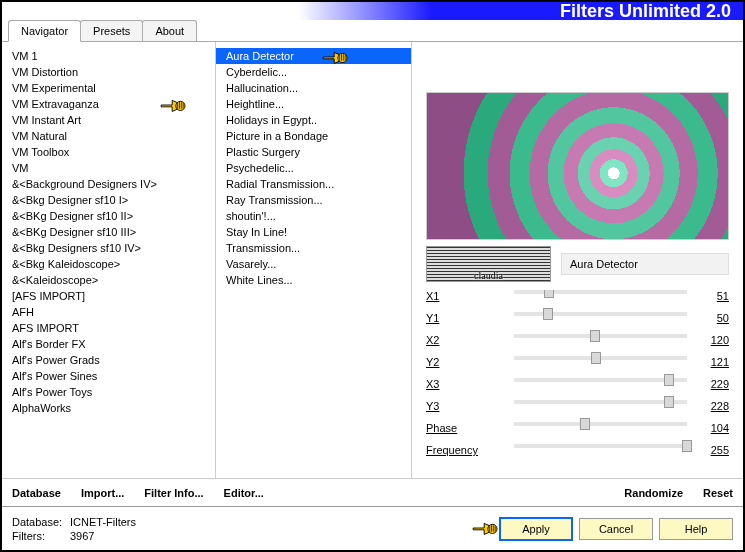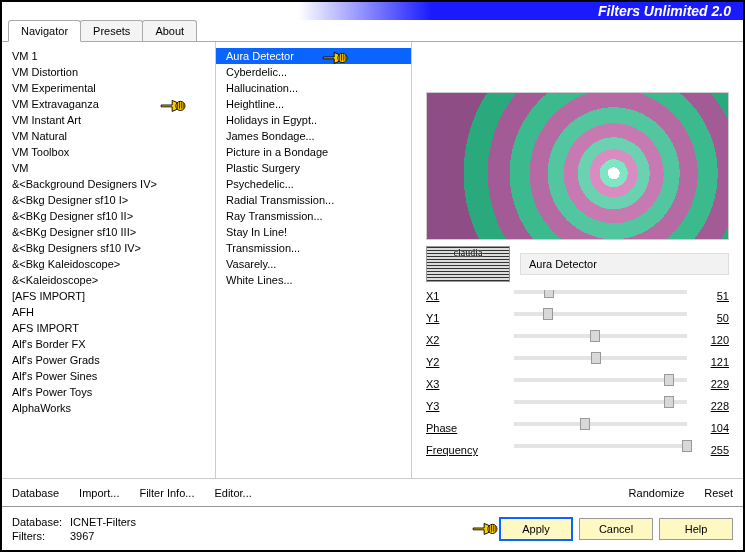--- a/index.html
+++ b/index.html
@@ -1,47 +1,47 @@
 <!DOCTYPE html>
 <html><head>
 <meta charset="utf-8">
 <style>
 * { box-sizing: border-box; margin: 0; padding: 0; font-family: Tahoma, Arial, sans-serif; font-size: 11px; }
 body { background: #fff; border: 2px solid #000; width: 745px; height: 552px; position: relative; overflow: hidden; }
 .header { height: 18px; background: linear-gradient(to left, #1a1aff 0%, #1a1aff 42%, #fff 60%, #fff 100%); display: flex; justify-content: flex-end; align-items: center; padding-right: 12px; }
-.header-title { color: #fff; font-style: italic; font-weight: bold; font-size: 14px; }
+.header-title { color: #fff; font-weight: bold; font-size: 18px; }
 .tabs-row { display: flex; align-items: flex-end; height: 22px; padding-left: 6px; border-bottom: 1px solid #aaa; }
 .tab { padding: 4px 12px; border: 1px solid #aaa; border-bottom: none; background: #f4f4f4; margin-right: -1px; border-radius: 3px 3px 0 0; cursor: pointer; }
 .tab.active { background: #fff; border-bottom: 1px solid #fff; position: relative; top: 1px; }
 .main { display: flex; height: 436px; }
 .col { border-right: 1px solid #ccc; overflow-y: scroll; overflow-x: hidden; padding: 6px 0; }
 .col1 { width: 214px; }
 .col2 { width: 196px; }
 .col3 { flex: 1; border-right: none; overflow: hidden; display: flex; flex-direction: column; padding: 0; }
 .list-item { padding: 2px 10px; white-space: nowrap; cursor: pointer; position: relative; }
 .list-item.selected { background: #0a64ff; color: #fff; }
 .col1 .list-item { padding-left: 10px; }
 .col3-top { height: 50px; }
 .preview-box { margin: 0 14px 6px 14px; height: 148px; background: #fff; border: 1px solid #ccc; display:flex; align-items:center; justify-content:center; overflow:hidden; }
 .swirl { width: 100%; height: 100%; background:
   radial-gradient(circle at 62% 55%, #fff 0 6px, #7fe6c3 6px 14px, #d88cc0 14px 24px, #6ad2b0 24px 36px, #c77ab1 36px 50px, #52c69e 50px 66px, #b66aa3 66px 84px, #3aba8d 84px 104px, #a25b95 104px 126px, #2aa97d 126px 150px, #8f4d86 150px 176px),
   #8f4d86;
 }
 .logo-row { display: flex; align-items: center; margin: 0 14px 8px 14px; }
-.logo-box { width: 84px; height: 36px; background: repeating-linear-gradient(0deg, #333 0 1px, #ddd 1px 3px); display:flex; align-items:flex-start; justify-content:center; border:1px solid #999;}
+.logo-box { width: 125px; height: 36px; background: repeating-linear-gradient(0deg, #333 0 1px, #ddd 1px 3px); display:flex; align-items:flex-end; justify-content:center; border:1px solid #999;}
 .logo-text { font-family: cursive; font-size: 10px; color:#000; text-shadow: 0 0 2px #fff; }
 .filter-name-box { flex:1; margin-left: 10px; background:#f2f2f2; border:1px solid #ddd; padding:4px 8px; }
 .params { flex:1; margin: 0 14px; overflow-y: auto; }
 .param-row { display:flex; height:22px;text-decoration:underline; }
 .param-label { width: 80px; }
 .param-slider { flex:1; height:4px; background:#e4e4e4; position:relative; margin:0 8px;}
 .param-thumb { position:absolute; top:-4px; width:10px; height:12px; background:#d8d8d8; border:1px solid #999; transform:translateX(-50%);}
 .param-val { width: 34px; text-align:right; }
 .btnrow { display:flex; border-top:1px solid #ccc; height: 28px; align-items:center; padding: 0 10px; gap: 20px;}
-.btnrow .btn-link { font-weight: normal; cursor:pointer; }
+.btnrow .btn-link { font-weight: bold; cursor:pointer; }
 .btnrow .spacer { flex:1; }
 .footer { display:flex; align-items:center; height:44px; padding: 12px 10px; border-top:1px solid #999;}
 .footer-left { display:flex; flex-direction:column; gap:2px; }
 .footer-left div { display:flex; }
 .footer-left .fl-label { width:58px; }
 .footer-btns { margin-left:auto; display:flex; gap:6px; align-items:center; }
 .win-btn { min-width:74px; padding:4px 10px; background:#fef9c3; border:1px solid #999; cursor:pointer; text-align:center;}
 .win-btn.primary { border:2px solid #0a64ff; }
 .pointer { position:absolute; width:30px; height:22px; pointer-events:none; z-index:50;}
 .pointer svg { width:100%; height:100%; }
@@ -86,26 +86,26 @@
       <div class="list-item">Alf's Power Sines</div>
       <div class="list-item">Alf's Power Toys</div>
       <div class="list-item">AlphaWorks</div>
     </div>
   <div class="col col2" id="col2">
       <div class="list-item selected" id="filt-sel">Aura Detector</div>
       <div class="list-item">Cyberdelic...</div>
       <div class="list-item">Hallucination...</div>
       <div class="list-item">Heightline...</div>
       <div class="list-item">Holidays in Egypt..</div>
-      <div class="list-item">James Bondage...</div>
       <div class="list-item">Picture in a Bondage</div>
       <div class="list-item">Plastic Surgery</div>
       <div class="list-item">Psychedelic...</div>
       <div class="list-item">Radial Transmission...</div>
       <div class="list-item">Ray Transmission...</div>
+      <div class="list-item">shoutin'!...</div>
       <div class="list-item">Stay In Line!</div>
       <div class="list-item">Transmission...</div>
       <div class="list-item">Vasarely...</div>
       <div class="list-item">White Lines...</div>
     </div>
   <div class="col3">
     <div class="col3-top"></div>
     <div class="preview-box">
       <div class="swirl"></div>
     </div>

